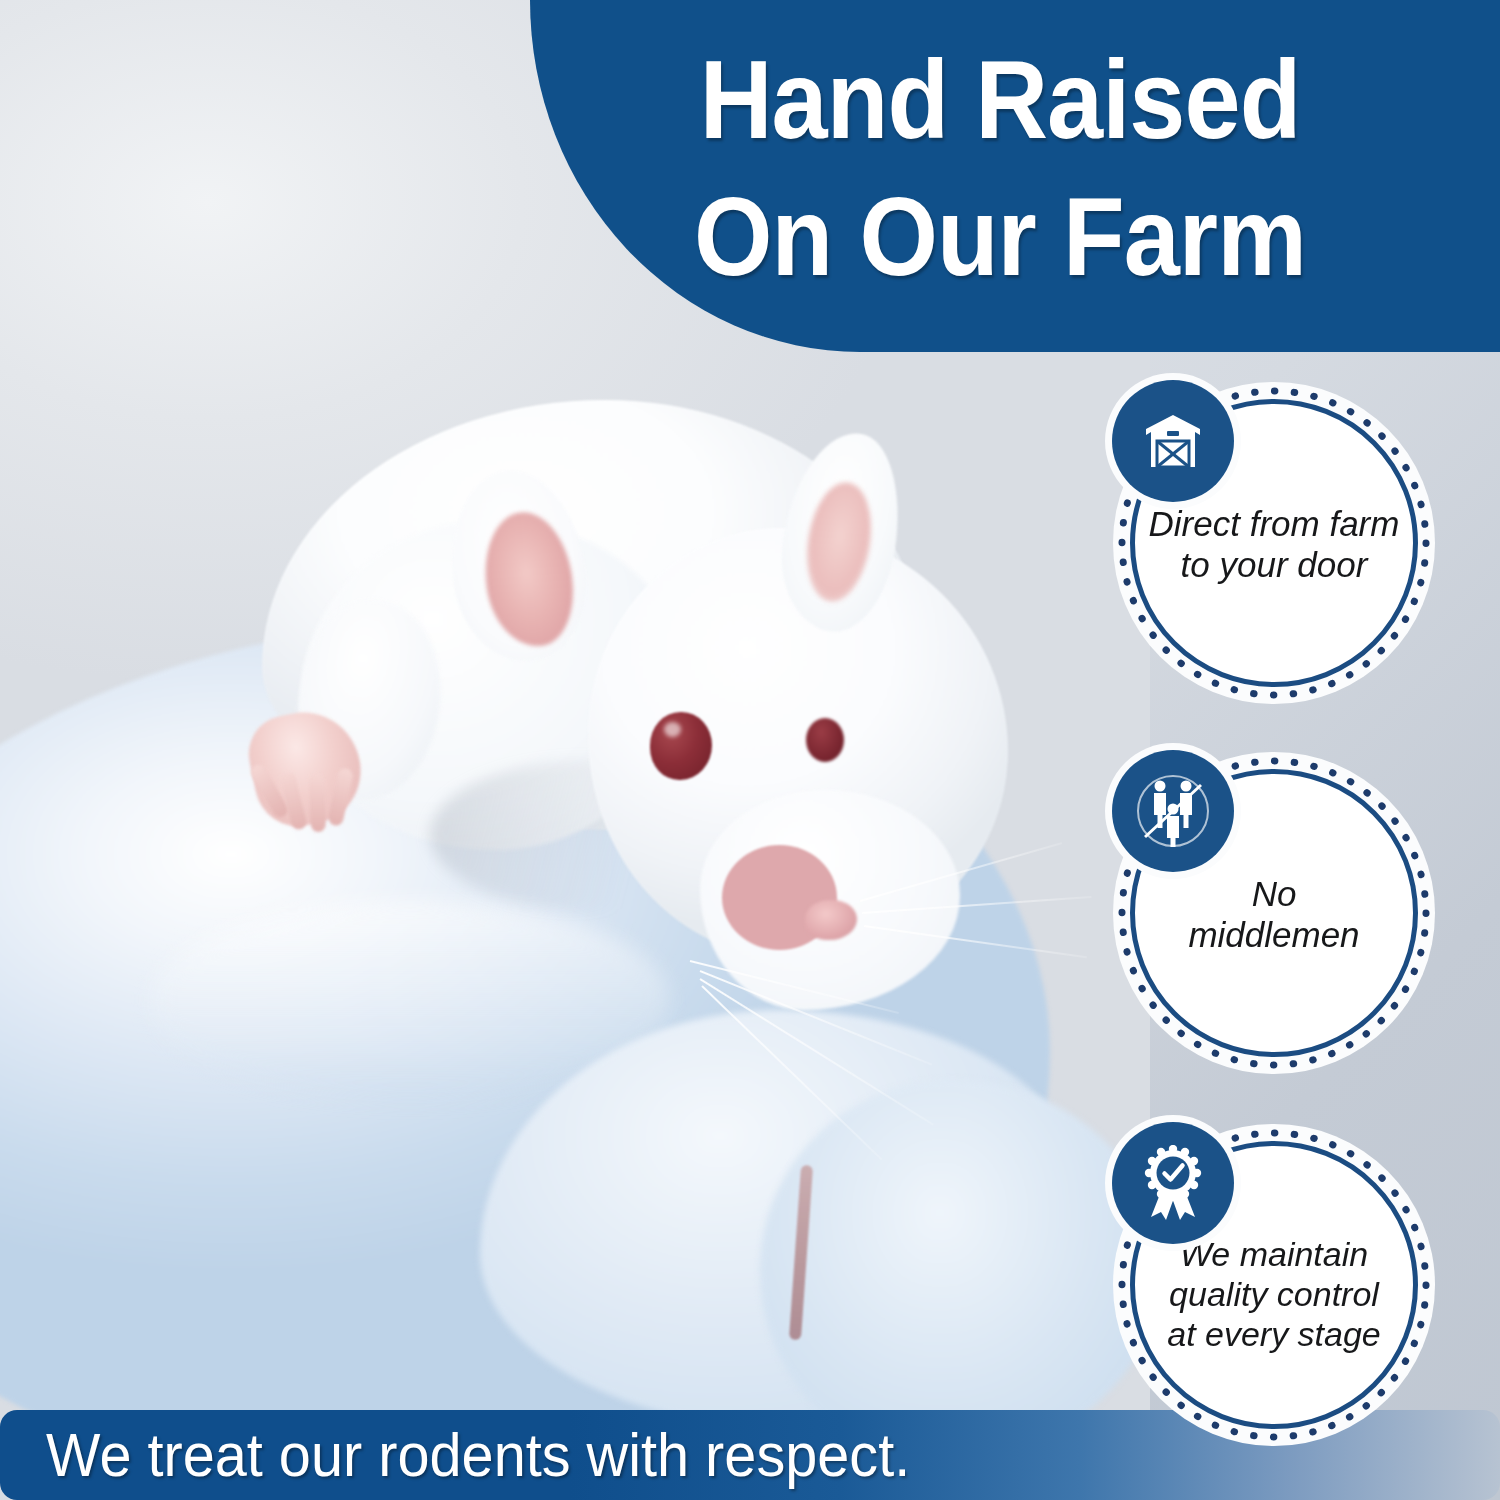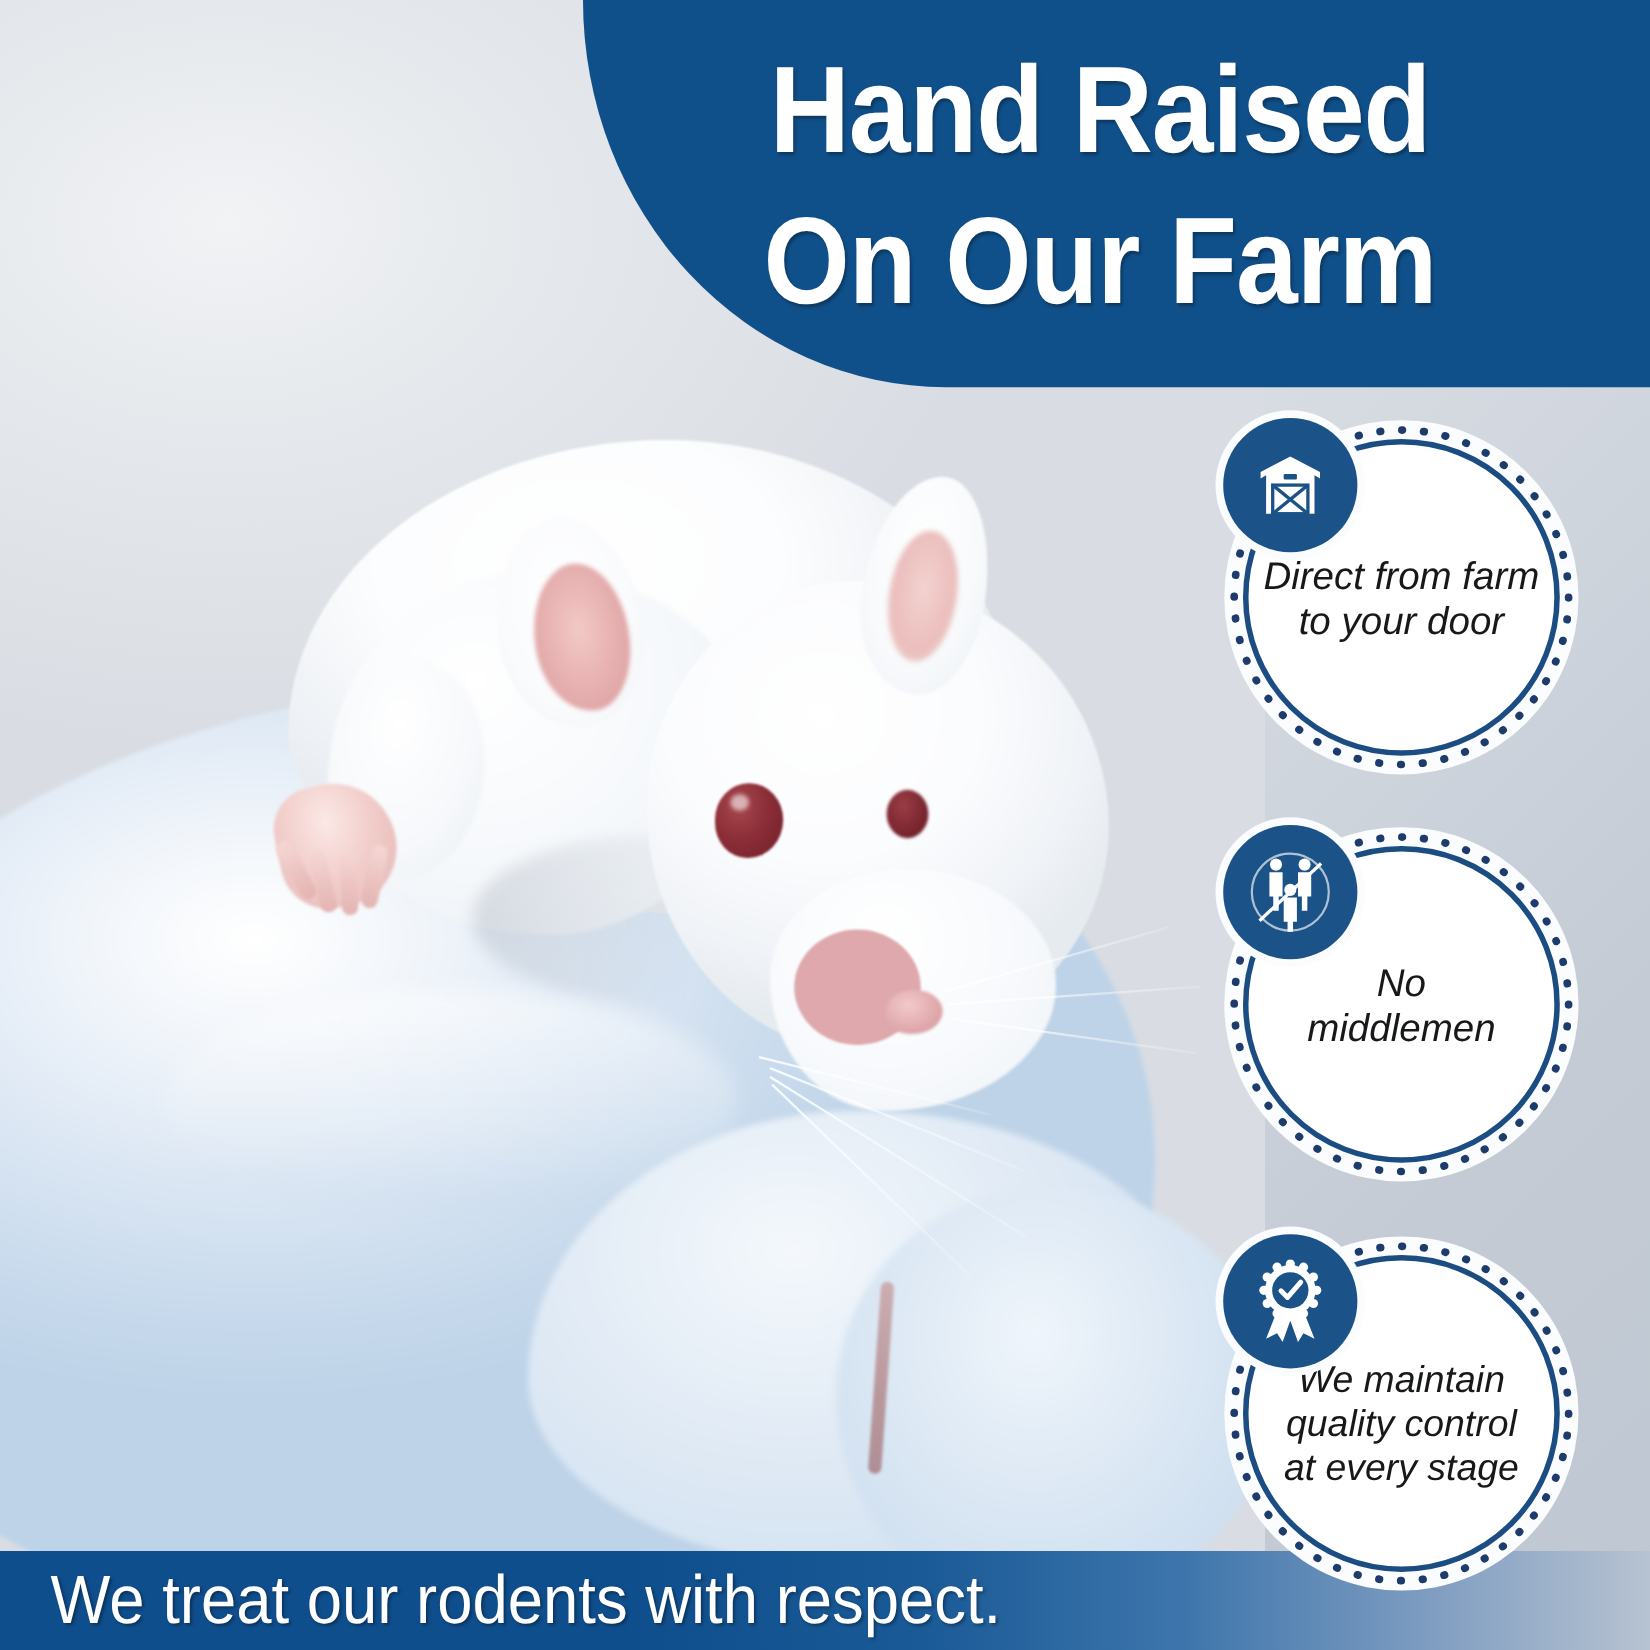--- a/index.html
+++ b/index.html
@@ -339,20 +339,21 @@
   
   .bottom-banner {
     position: absolute;
     left: 0; bottom: 0;
     width: 1500px;
     height: 90px;
     background: linear-gradient(90deg,
        #0F4E8C 0%, #0F4E8C 38%, #1A5A97 56%,
        #3E76AC 72%, #7C9BC0 86%, #B7C3D2 100%);
     z-index: 2;
+    border-radius: 17px;
   }
   .bottom-text {
     position: absolute;
     left: 46px;
     top: 50%;
     transform: translateY(-50%) scaleX(.93);
     transform-origin: left center;
     color: #FFFFFF;
     font-family: "Liberation Sans Narrow", "Liberation Sans", sans-serif;
     font-weight: normal;

